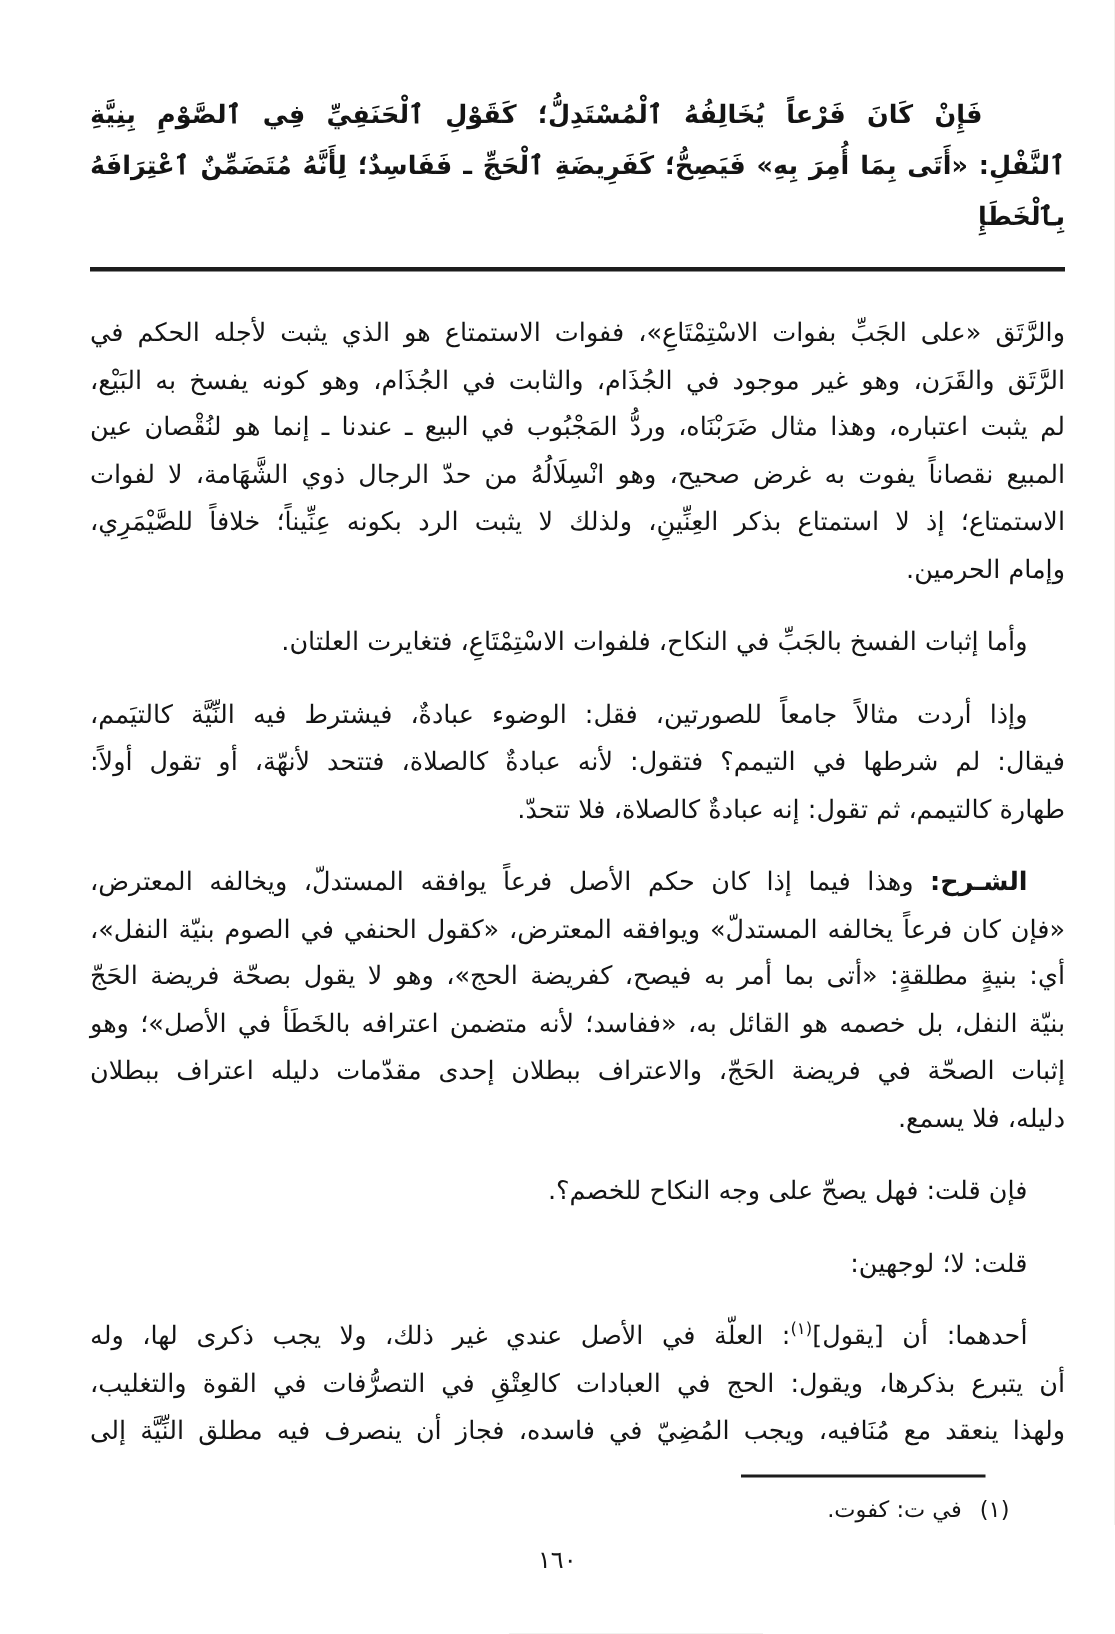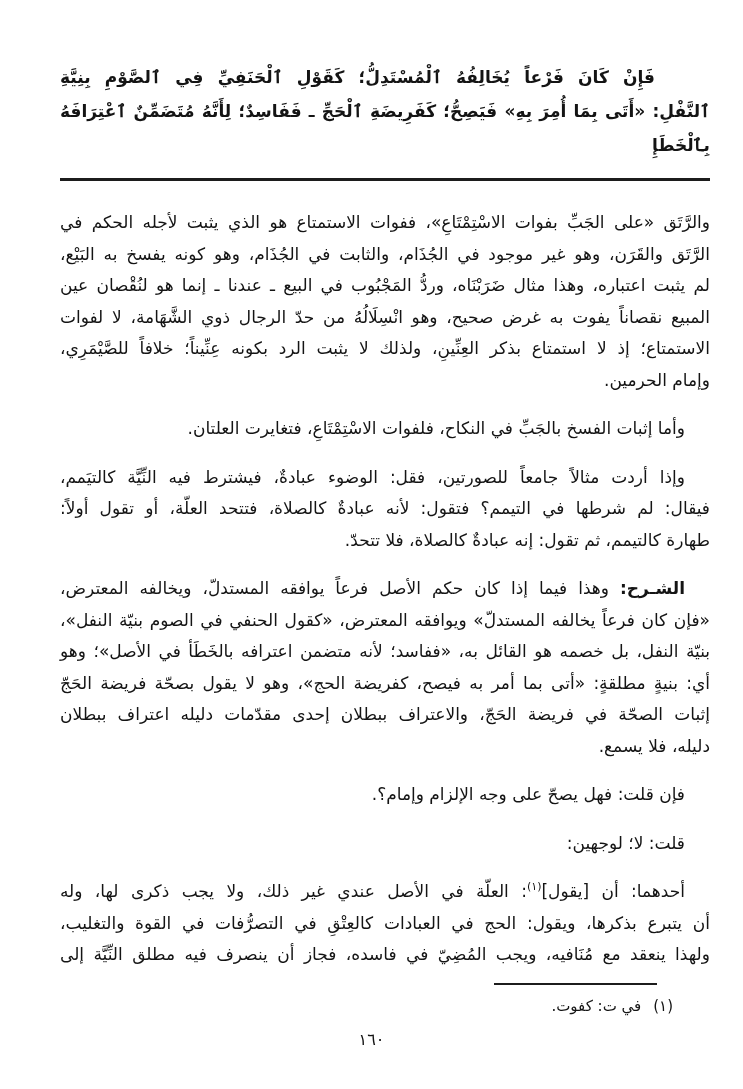--- a/index.html
+++ b/index.html
@@ -93,35 +93,35 @@
         <span class="line just">الاستمتاع؛ إذ لا استمتاع بذكر العِنِّينِ، ولذلك لا يثبت الرد بكونه عِنِّيناً؛ خلافاً للصَّيْمَرِي،</span>
         <span class="line endline">وإمام الحرمين.</span>
       </p>
 
       <p class="para indent">
         <span class="line endline first">وأما إثبات الفسخ بالجَبِّ في النكاح، فلفوات الاسْتِمْتَاعِ، فتغايرت العلتان.</span>
       </p>
 
       <p class="para indent">
         <span class="line just first">وإذا أردت مثالاً جامعاً للصورتين، فقل: الوضوء عبادةٌ، فيشترط فيه النِّيَّة كالتيَمم،</span>
-        <span class="line just">فيقال: لم شرطها في التيمم؟ فتقول: لأنه عبادةٌ كالصلاة، فتتحد العلّة، أو تقول أولاً:</span>
+        <span class="line just">فيقال: لم شرطها في التيمم؟ فتقول: لأنه عبادةٌ كالصلاة، فتتحد لأنهّة، أو تقول أولاً:</span>
         <span class="line endline">طهارة كالتيمم، ثم تقول: إنه عبادةٌ كالصلاة، فلا تتحدّ.</span>
       </p>
 
       <p class="para indent">
         <span class="line just first"><span class="bold">الشـرح:</span><span> وهذا فيما إذا كان حكم الأصل فرعاً يوافقه المستدلّ، ويخالفه المعترض،</span></span>
         <span class="line just">«فإن كان فرعاً يخالفه المستدلّ» ويوافقه المعترض، «كقول الحنفي في الصوم بنيّة النفل»،</span>
+        <span class="line just">أي: بنيةٍ مطلقةٍ: «أتى بما أمر به فيصح، كفريضة الحج»، وهو لا يقول بصحّة فريضة الحَجّ</span>
         <span class="line just">بنيّة النفل، بل خصمه هو القائل به، «ففاسد؛ لأنه متضمن اعترافه بالخَطَأ في الأصل»؛ وهو</span>
-        <span class="line just">أي: بنيةٍ مطلقةٍ: «أتى بما أمر به فيصح، كفريضة الحج»، وهو لا يقول بصحّة فريضة الحَجّ</span>
         <span class="line just">إثبات الصحّة في فريضة الحَجّ، والاعتراف ببطلان إحدى مقدّمات دليله اعتراف ببطلان</span>
         <span class="line endline">دليله، فلا يسمع.</span>
       </p>
 
       <p class="para indent">
-        <span class="line endline first">فإن قلت: فهل يصحّ على وجه الإلزام وإمام؟.</span>
+        <span class="line endline first">فإن قلت: فهل يصحّ على وجه النكاح للخصم؟.</span>
       </p>
 
       <p class="para indent">
         <span class="line endline first">قلت: لا؛ لوجهين:</span>
       </p>
 
       <p class="para indent">
         <span class="line just first"><span>أحدهما: أن [يقول]</span><span class="note-sup">(١)</span><span>: العلّة في الأصل عندي غير ذلك، ولا يجب ذكرى لها، وله</span></span>
         <span class="line just">أن يتبرع بذكرها، ويقول: الحج في العبادات كالعِتْقِ في التصرُّفات في القوة والتغليب،</span>
         <span class="line just">ولهذا ينعقد مع مُنَافيه، ويجب المُضِيّ في فاسده، فجاز أن ينصرف فيه مطلق النِّيَّة إلى</span>

